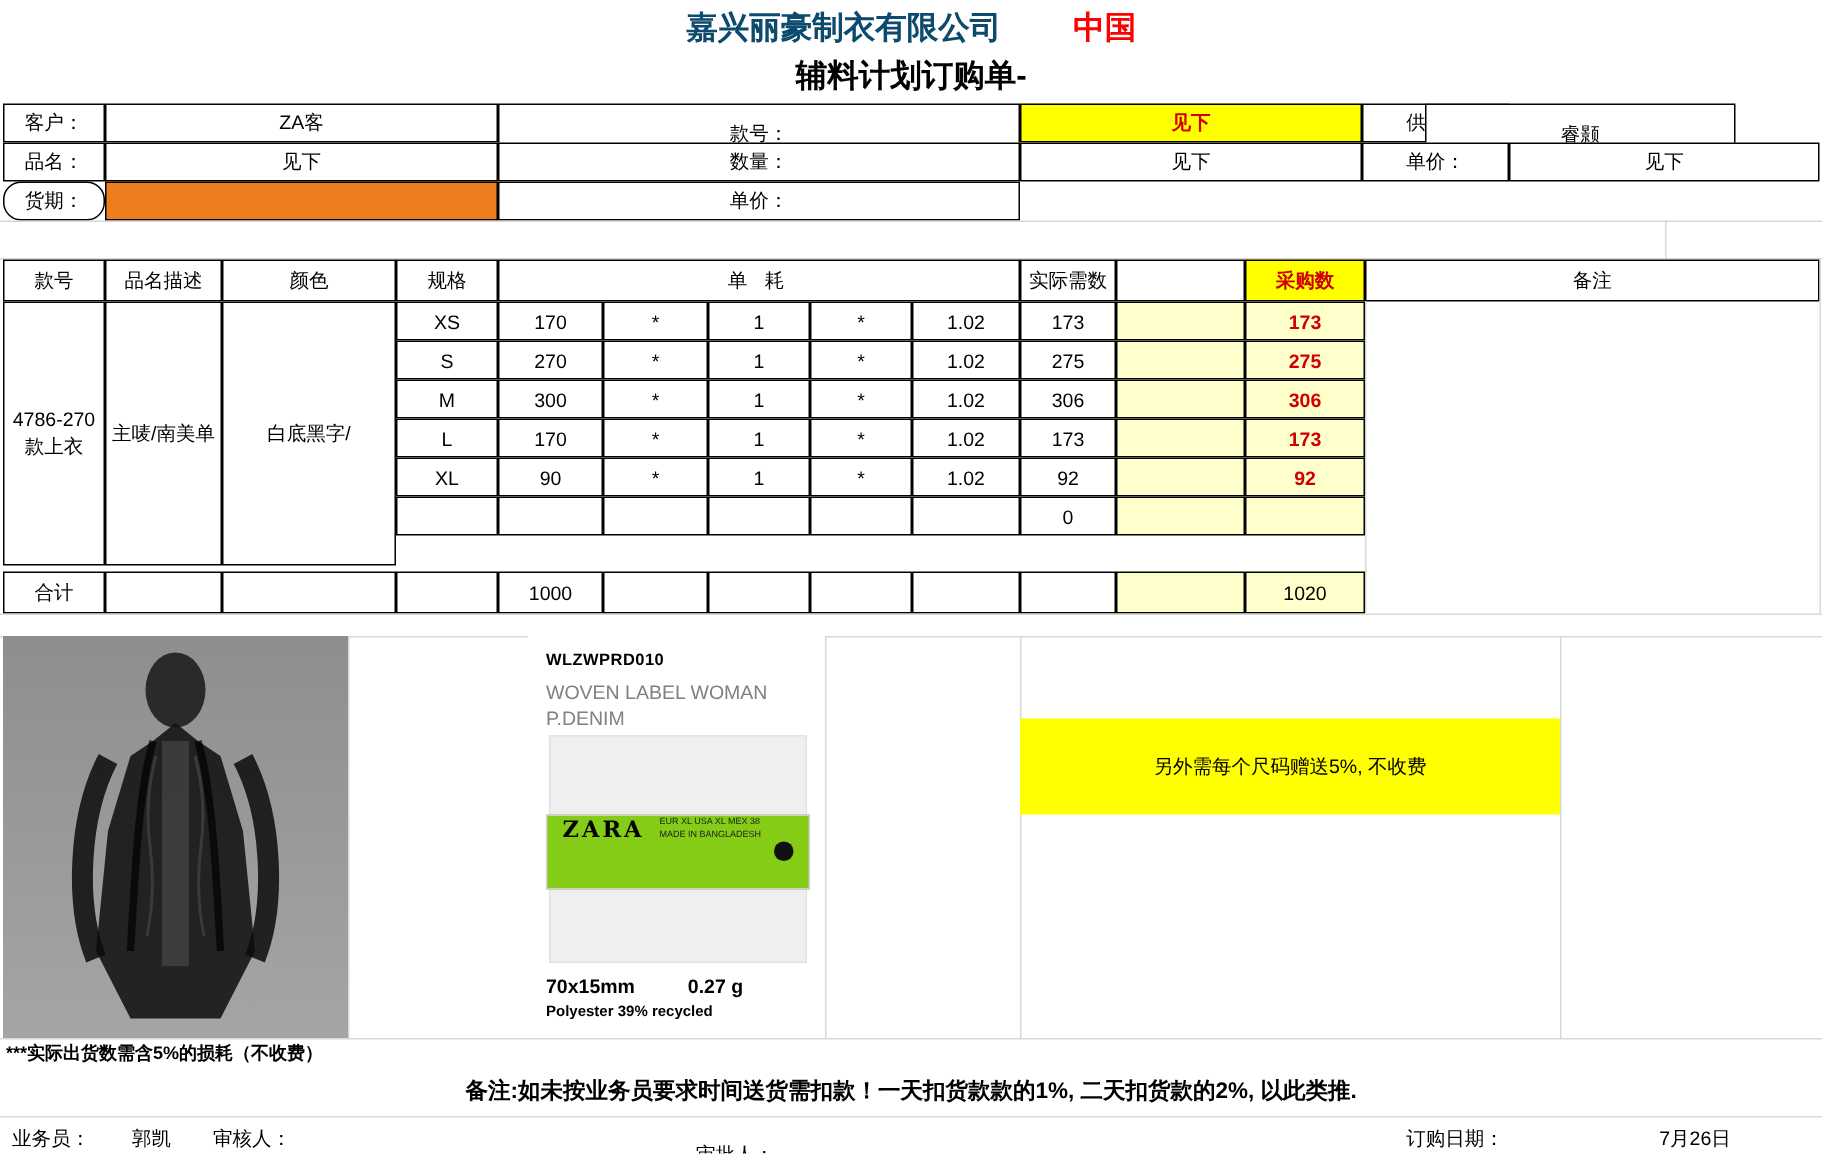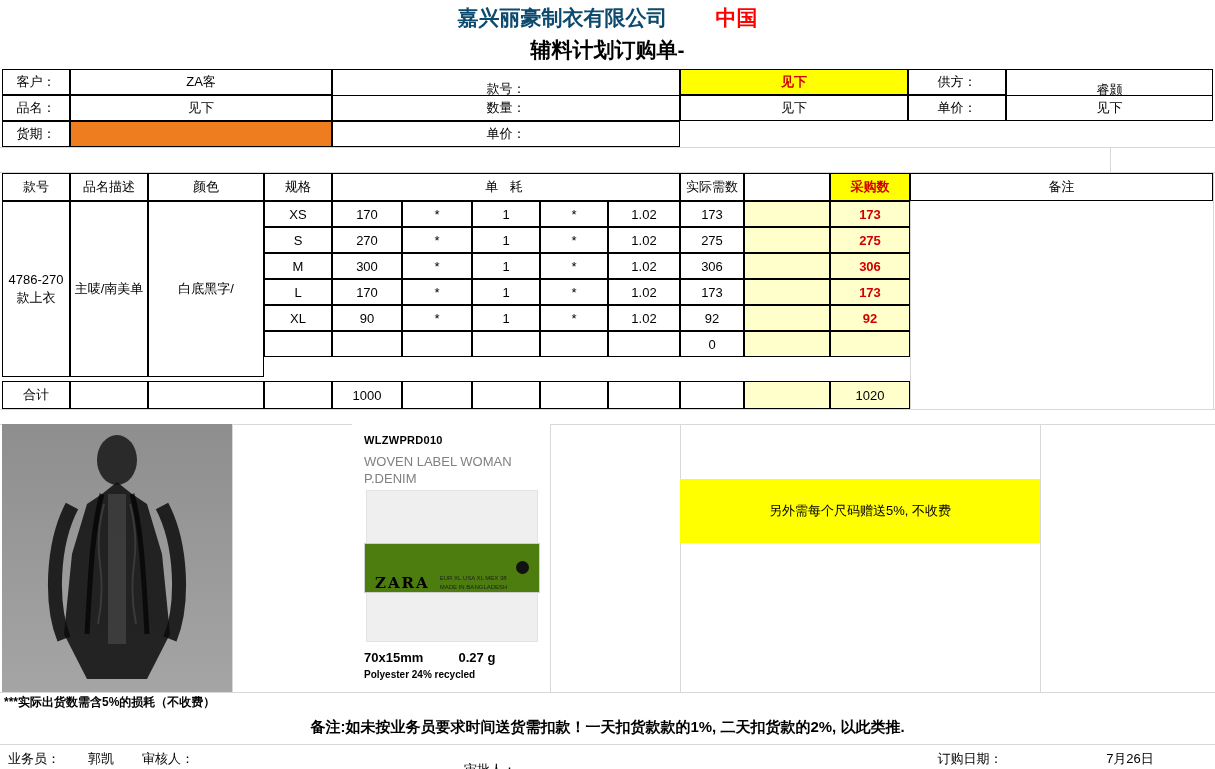--- a/index.html
+++ b/index.html
@@ -34,22 +34,22 @@
   .thinline{position:absolute;background:#d8d8d8;}
 
   .img-photo{position:absolute;left:2px;top:424px;width:230px;height:268px;
     background:linear-gradient(#8e8e8e,#a5a5a5);overflow:hidden;border:none;}
   .mannequin{position:absolute;left:40px;top:10px;width:150px;height:250px;}
 
   .label-card{position:absolute;left:352px;top:424px;width:198px;height:268px;background:#fff;}
   .lbl-code{position:absolute;left:364px;top:434px;font-size:11px;font-weight:bold;letter-spacing:.3px;}
   .lbl-name{position:absolute;left:364px;top:453px;font-size:13px;color:#808080;line-height:17px;}
   .tag-box{position:absolute;left:366px;top:490px;width:170px;height:150px;background:#efefef;border:1px solid #e2e2e2;}
-  .tag-inner{position:absolute;left:364px;top:543px;width:174px;height:48px;background:#4d7c0f;border:1px solid #cfcfcf;
-             display:flex;align-items:flex-end;}
+  .tag-inner{position:absolute;left:364px;top:543px;width:174px;height:48px;background:#84cc16;border:1px solid #cfcfcf;
+             display:flex;align-items:flex-start;}
   .zara{font-family:"DejaVu Serif","Liberation Serif",serif;font-size:15px;letter-spacing:2px;margin-left:10px;font-weight:600;}
   .tag-sizes{font-size:6px;margin-left:10px;line-height:9px;color:#222;}
   .tag-dot{position:absolute;right:10px;top:17px;width:13px;height:13px;border-radius:50%;background:#111;}
   .lbl-dims{position:absolute;left:364px;top:650px;font-size:13px;font-weight:bold;}
   .lbl-mat{position:absolute;left:364px;top:669px;font-size:10px;font-weight:bold;}
 
   .note-yellow{position:absolute;left:680px;top:479px;width:360px;height:64px;background:#ffff00;
     display:flex;align-items:center;justify-content:center;font-size:13px;}
 
   .footnote{position:absolute;left:4px;top:694px;font-size:12px;font-weight:bold;}
@@ -63,30 +63,30 @@
   <div class="title1">
     <span class="cn">嘉兴丽豪制衣有限公司</span><span class="rd">中国</span>
   </div>
   <div class="title2">辅料计划订购单-</div>
 
   <div class="cell" style="left:2px;top:69px;width:68px;height:26px;">客户：</div>
   <div class="cell" style="left:70px;top:69px;width:262px;height:26px;">ZA客</div>
   <div class="cell" style="left:332px;top:69px;width:348px;height:40px;justify-content:center;">款号：</div>
   <div class="cell yellow bold red" style="left:680px;top:69px;width:228px;height:26px;">见下</div>
   <div class="cell" style="left:908px;top:69px;width:98px;height:26px;">供方：</div>
-  <div class="cell" style="left:1006px;top:69px;width:207px;height:42px;">睿颢</div>
+  <div class="cell" style="left:950px;top:69px;width:207px;height:42px;">睿颢</div>
 
   <div class="cell" style="left:2px;top:95px;width:68px;height:26px;">品名：</div>
   <div class="cell" style="left:70px;top:95px;width:262px;height:26px;">见下</div>
   <div class="cell" style="left:332px;top:95px;width:348px;height:26px;">数量：</div>
   <div class="cell" style="left:680px;top:95px;width:228px;height:26px;">见下</div>
   <div class="cell" style="left:908px;top:95px;width:98px;height:26px;">单价：</div>
   <div class="cell" style="left:1006px;top:95px;width:207px;height:26px;">见下</div>
 
-  <div class="cell" style="left:2px;top:121px;width:68px;height:26px;">货期：</div>
+  <div class="cell" style="left:2px;top:121px;width:68px;height:26px;border-radius:12px;">货期：</div>
   <div class="cell orange" style="left:70px;top:121px;width:262px;height:26px;"></div>
   <div class="cell" style="left:332px;top:121px;width:348px;height:26px;">单价：</div>
 
   <div class="thinline" style="left:0;top:147px;width:1215px;height:1px;"></div>
   <div class="thinline" style="left:0;top:172px;width:1215px;height:1px;"></div>
   <div class="thinline" style="left:1110px;top:147px;width:1px;height:26px;"></div>
 
   <div class="cell" style="left:2px;top:173px;width:68px;height:28px;">款号</div>
   <div class="cell" style="left:70px;top:173px;width:78px;height:28px;">品名描述</div>
   <div class="cell" style="left:148px;top:173px;width:116px;height:28px;">颜色</div>
@@ -212,21 +212,21 @@
       <span>EUR XL   USA XL   MEX 38</span><br>
       <span>MADE IN BANGLADESH</span>
     </div>
     <div class="tag-dot"></div>
   </div>
   <div class="lbl-dims">
     <span>70x15mm</span>
     <span style="display:inline-block;width:28px;"></span>
     <span>0.27 g</span>
   </div>
-  <div class="lbl-mat">Polyester 24% recycled</div>
+  <div class="lbl-mat">Polyester 39% recycled</div>
 
   <div class="note-yellow">另外需每个尺码赠送5%, 不收费</div>
 
   <div class="footnote">***实际出货数需含5%的损耗（不收费）</div>
   <div class="remark">备注:如未按业务员要求时间送货需扣款！一天扣货款款的1%, 二天扣货款的2%, 以此类推.</div>
 
   <div class="cell nb left" style="left:2px;top:748px;width:68px;height:21px;">业务员：</div>
   <div class="cell nb" style="left:70px;top:748px;width:62px;height:21px;">郭凯</div>
   <div class="cell nb left" style="left:136px;top:748px;width:72px;height:21px;">审核人：</div>
   <div class="cell nb" style="left:208px;top:748px;width:120px;height:21px;"></div>

